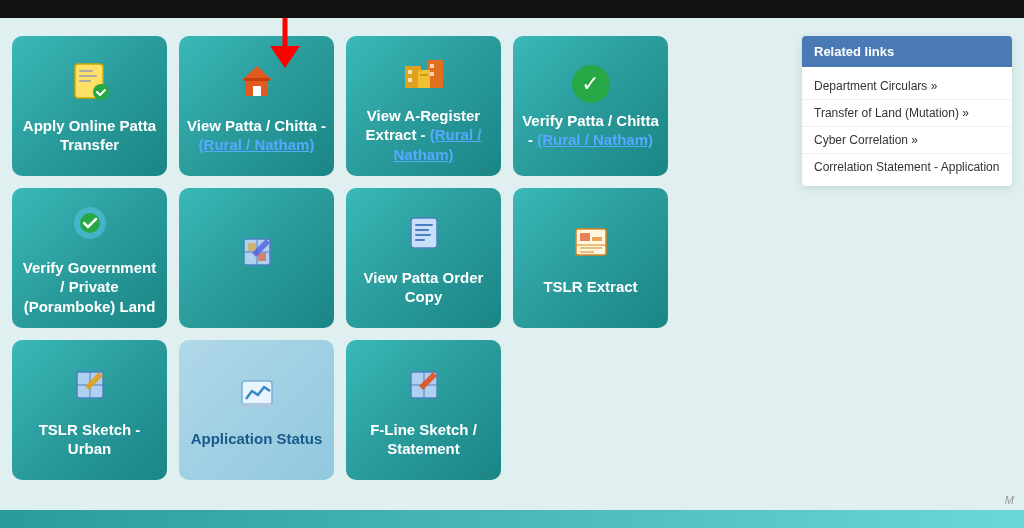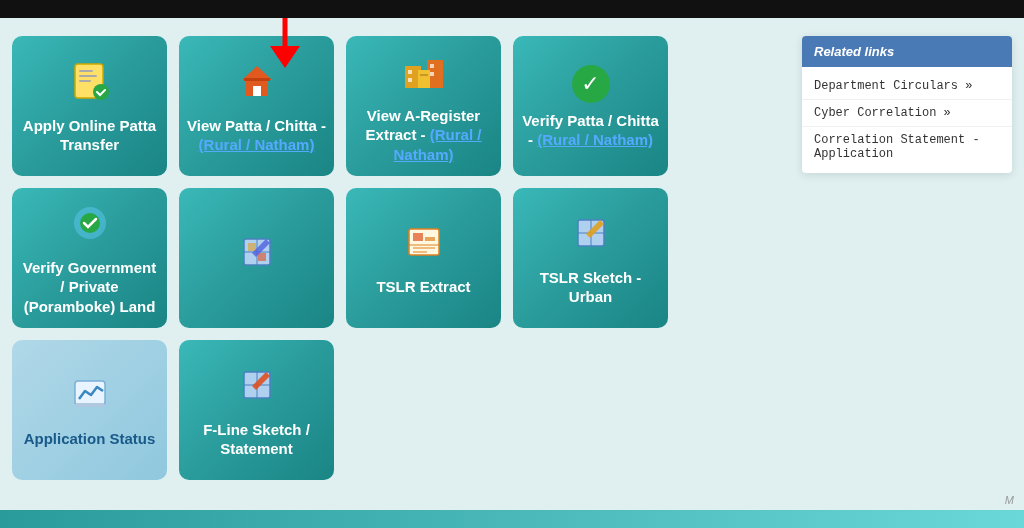--- a/index.html
+++ b/index.html
@@ -88,26 +88,24 @@
       overflow: hidden;
       box-shadow: 0 2px 8px rgba(0,0,0,0.12);
     }
 
     .related-links-header {
       background: #4a7ab5;
       color: white;
       font-size: 13px;
       font-weight: bold;
       padding: 8px 12px;
-      font-style: italic;
     }
 
     .related-links-list {
       padding: 6px 0;
-      font-family: Liberation Mono, monospace;
     }
 
     .related-link-item {
       padding: 6px 12px;
       font-size: 12px;
       color: #333;
       cursor: pointer;
       border-bottom: 1px solid #f0f0f0;
     }
 
@@ -242,20 +240,32 @@
           <rect x="8" y="8" width="26" height="26" rx="2" fill="#b0d0f0" stroke="#4a80c0" stroke-width="1.5"></rect>
           <line x1="8" y1="21" x2="34" y2="21" stroke="#4a80c0" stroke-width="1"></line>
           <line x1="21" y1="8" x2="21" y2="34" stroke="#4a80c0" stroke-width="1"></line>
           <rect x="12" y="12" width="8" height="8" fill="#e0a020" opacity="0.6"></rect>
           <rect x="22" y="22" width="8" height="8" fill="#e05020" opacity="0.6"></rect>
           <path d="M30 8 l4 4 -14 14 -4-4z" fill="#5060e0" opacity="0.8"></path>
         </svg>
       </div>
     </div>
 
+    <div class="tile tile-teal">
+      <div class="tile-icon">
+        <svg width="42" height="42" viewBox="0 0 42 42">
+          <rect x="8" y="6" width="26" height="30" rx="3" fill="#c8e0f8" stroke="#4a80c0" stroke-width="1.5"></rect>
+          <rect x="12" y="12" width="18" height="2" rx="1" fill="#4a80c0"></rect>
+          <rect x="12" y="17" width="14" height="2" rx="1" fill="#4a80c0"></rect>
+          <rect x="12" y="22" width="16" height="2" rx="1" fill="#4a80c0"></rect>
+          <rect x="12" y="27" width="10" height="2" rx="1" fill="#4a80c0"></rect>
+        </svg>
+      </div>
+      <div class="tile-label">View Patta Order Copy</div>
+    </div>
 
     <div class="tile tile-teal">
       <div class="tile-icon">
         <svg width="42" height="42" viewBox="0 0 42 42">
           <rect x="6" y="8" width="30" height="26" rx="2" fill="#fff8e0" stroke="#e08020" stroke-width="1.5"></rect>
           <rect x="10" y="12" width="10" height="8" fill="#e05020" opacity="0.7"></rect>
           <rect x="22" y="16" width="10" height="4" fill="#e08020" opacity="0.7"></rect>
           <line x1="6" y1="24" x2="36" y2="24" stroke="#e08020" stroke-width="1"></line>
           <rect x="10" y="26" width="22" height="2" fill="#e08020" opacity="0.5"></rect>
           <rect x="10" y="30" width="14" height="2" fill="#e08020" opacity="0.5"></rect>
@@ -299,20 +309,21 @@
       <div class="tile-label">F-Line Sketch / Statement</div>
     </div>
 
   </div>
 
   <div class="sidebar">
     <div class="related-links-box">
       <div class="related-links-header">Related links</div>
       <div class="related-links-list">
         <div class="related-link-item">Department Circulars »</div>
+        <div class="related-link-item">Transfer of Land (Mutation) »</div>
         <div class="related-link-item">Cyber Correlation »</div>
         <div class="related-link-item">Correlation Statement - Application</div>
       </div>
     </div>
   </div>
 </div>
 
 <div class="ms-logo">M</div>
 <div class="bottom-bar"></div>
 

